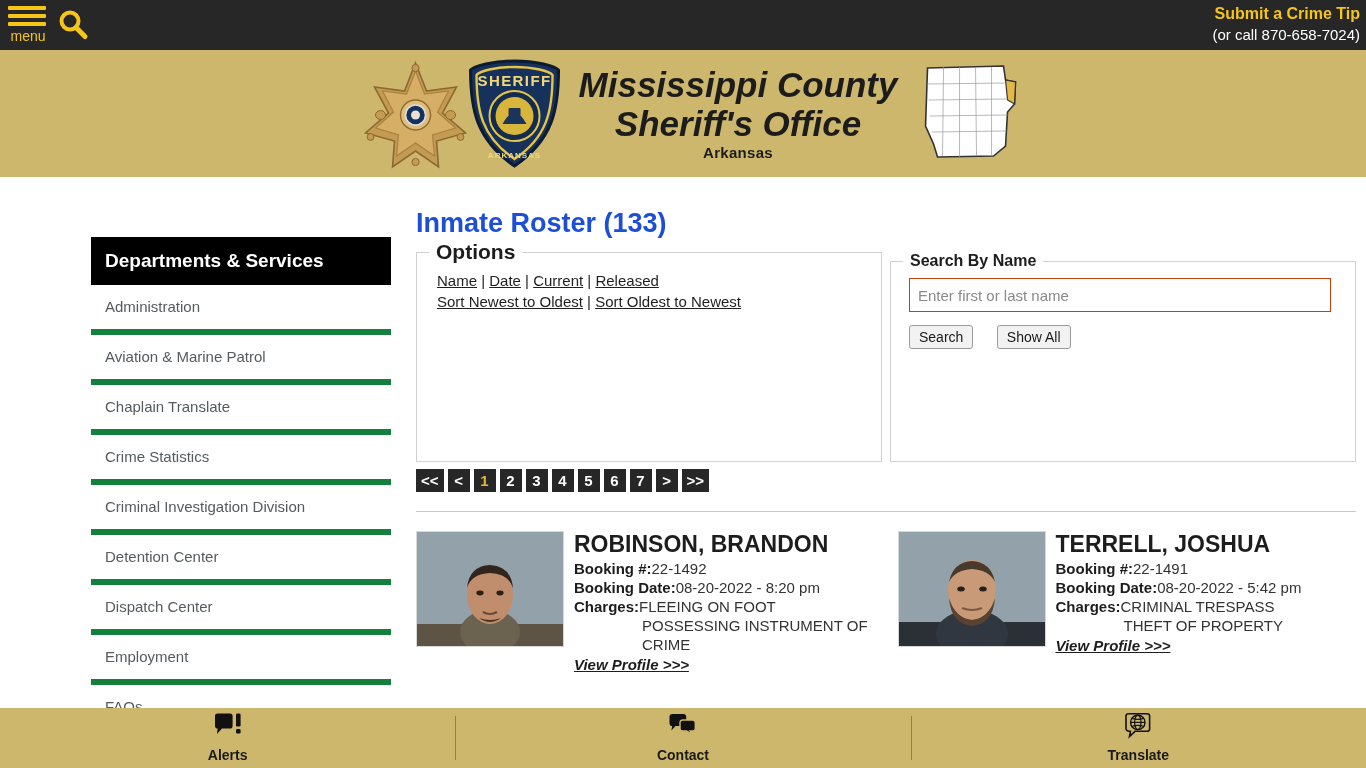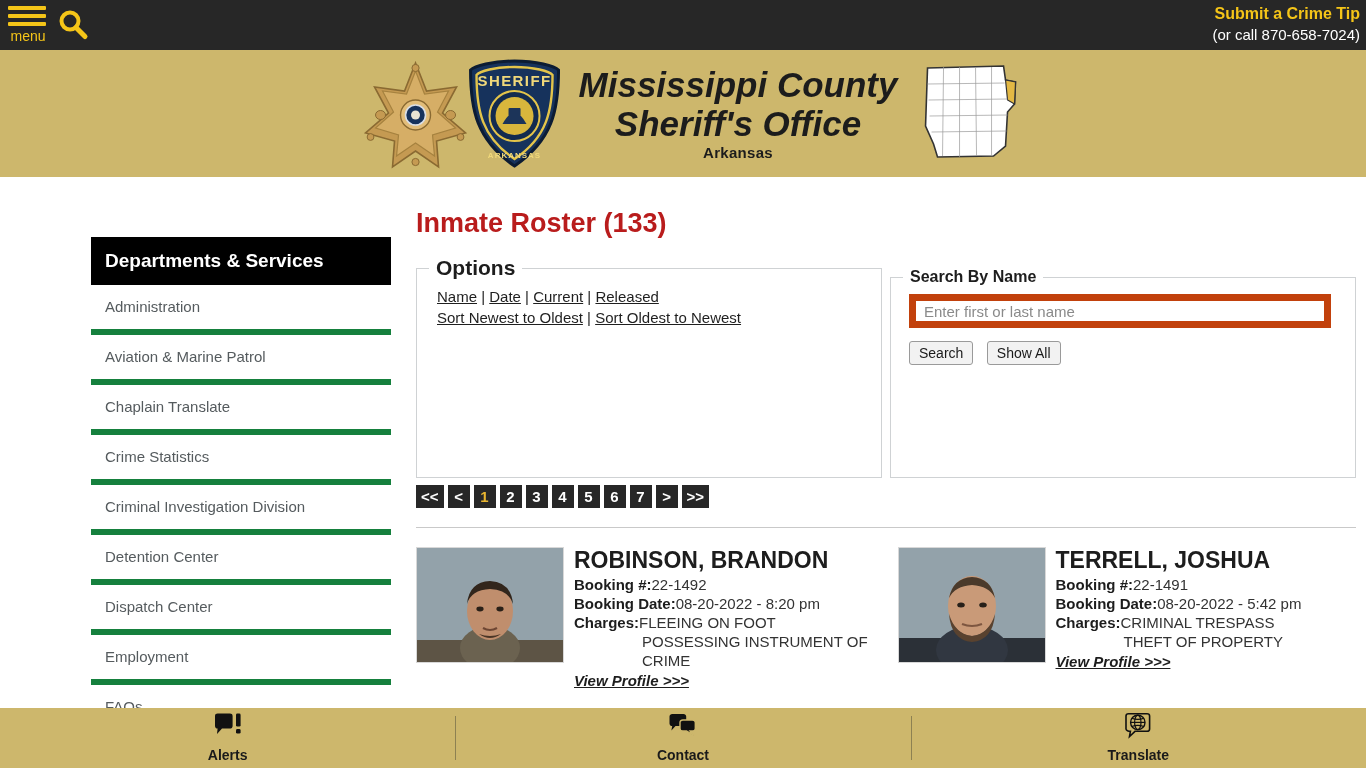--- a/index.html
+++ b/index.html
@@ -122,22 +122,22 @@
   }
 
   
   .main {
     position: absolute; left: 416px; top: 0;
     width: 940px;
   }
   .page-title {
     font-size: 27px;
     font-weight: bold;
-    color: #b91c1c;
-    margin: 30px 0 17px 0;
+    color: #1d4ed8;
+    margin: 30px 0 1px 0;
     line-height: 32px;
   }
 
   .panels { position: relative; height: 220px; }
 
   fieldset.panel {
     position: absolute;
     margin: 0; padding: 0;
     border: 1px solid #cfd2d4;
   }
@@ -160,40 +160,40 @@
     text-decoration: underline;
     cursor: pointer;
   }
   .opt-sep { text-decoration: none; }
 
   #search-panel { left: 474px; top: 12px; width: 466px; height: 210px; }
   #search-panel legend { font-size: 16px; }
   .search-row { padding: 8px 18px 0 18px; }
   .search-input {
     width: 422px; height: 34px;
-    border: 7px solid #c2410c;
+    border: 1px solid #c2410c;
     font-size: 15px;
     padding: 0 8px;
     font-family: "Liberation Sans", sans-serif;
     color: #333;
     outline: none;
     background: #fff;
   }
   .search-input::placeholder { color: #8a8a8a; }
   .btn-row { padding: 13px 18px 0 18px; }
   .sbtn {
     font-family: "Liberation Sans", sans-serif;
     font-size: 14px;
     padding: 3px 9px;
     border: 1px solid #9a9a9a;
     background: #f2f2f2;
     color: #1a1a1a;
     border-radius: 3px;
     cursor: pointer;
-    margin-right: 9px;
+    margin-right: 19px;
     text-align: right;
   }
 
   
   .pager {
     margin-top: 9px;
     display: flex; gap: 4px;
   }
   .pg {
     background: #272727;

